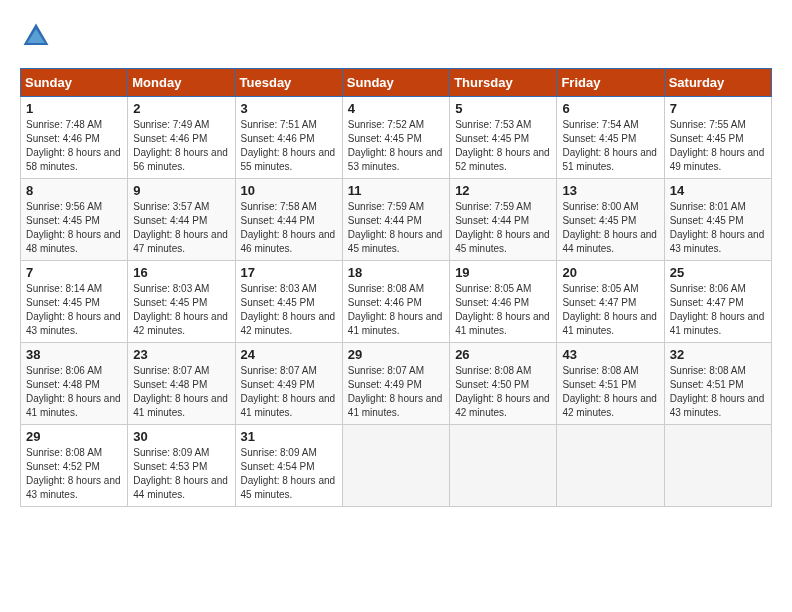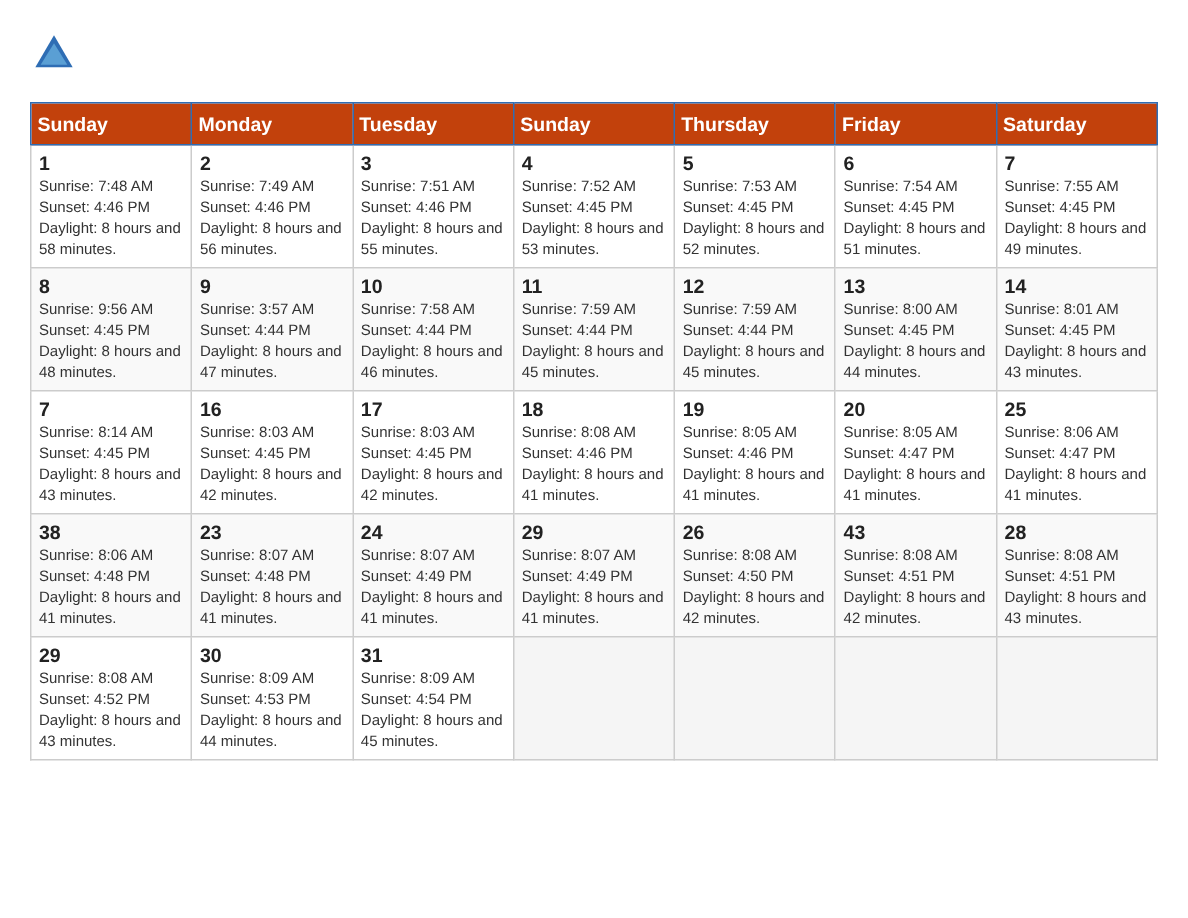--- a/index.html
+++ b/index.html
@@ -344,21 +344,21 @@
         </td>
         <td>
           <span class="day-num">43</span>
           <div class="day-info">
             <div>Sunrise: 8:08 AM</div>
             <div>Sunset: 4:51 PM</div>
             <div>Daylight: 8 hours and 42 minutes.</div>
           </div>
         </td>
         <td>
-          <span class="day-num">28</span>
+          <span class="day-num">32</span>
           <div class="day-info">
             <div>Sunrise: 8:08 AM</div>
             <div>Sunset: 4:51 PM</div>
             <div>Daylight: 8 hours and 43 minutes.</div>
           </div>
         </td>
       </tr>
       <tr>
         <td>
           <span class="day-num">29</span>

